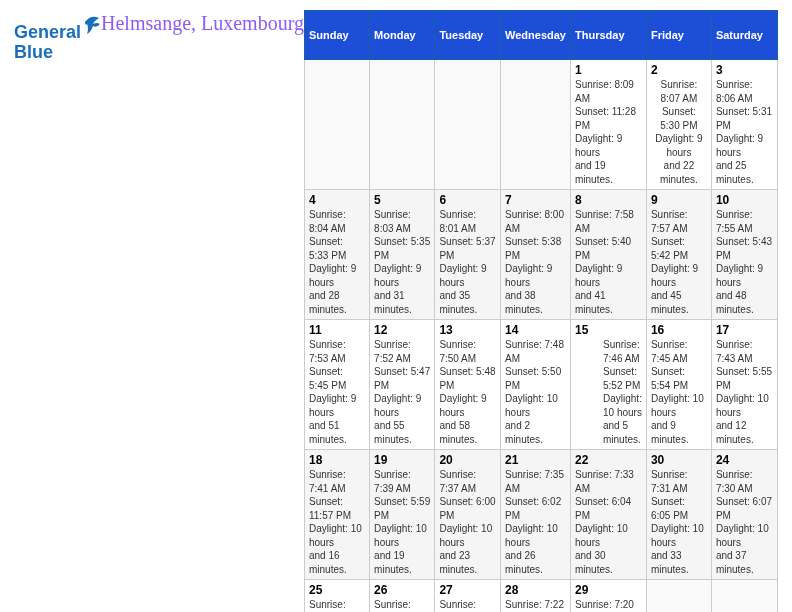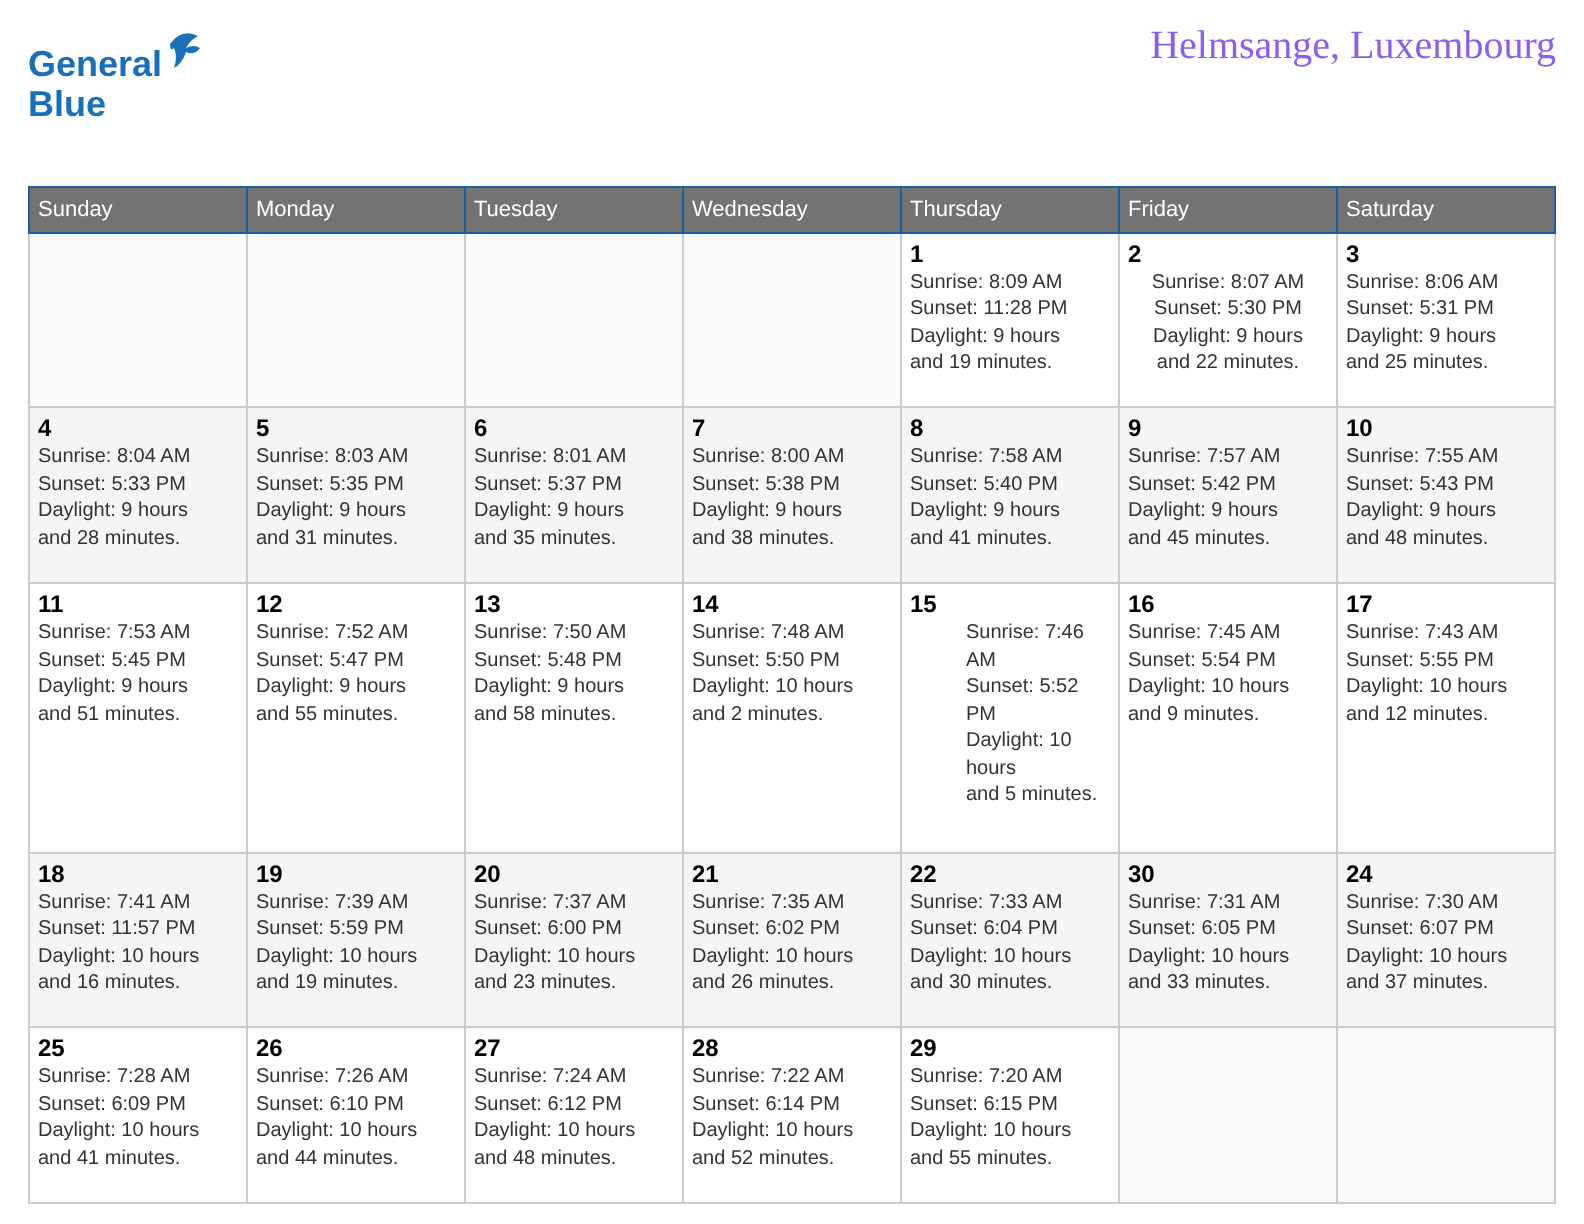--- a/index.html
+++ b/index.html
@@ -8,22 +8,20 @@
       height: 612px;
       font-family: Arial, Helvetica, sans-serif;
       background: #fff;
       overflow: hidden;
     }
     .page {
       width: 792px;
       height: 612px;
       padding: 10px 14px 10px 14px;
       display: flex;
-      flex-direction: column;
-      gap: 24px;
     }
     .header {
       display: flex;
       justify-content: space-between;
       align-items: flex-start;
       margin-bottom: 6px;
     }
     .logo {
       display: flex;
       align-items: center;
@@ -59,25 +57,25 @@
       margin-top: 2px;
       font-family: Liberation Serif, serif;
     }
     .calendar {
       width: 100%;
       border-collapse: collapse;
       flex: 1;
       font-size: 10.5px;
     }
     .calendar thead th {
-      background: #737373;
+      background: #1d4ed8;
       color: #fff;
-      padding: 5px 4px;
+      padding: 18px 4px;
       text-align: left;
-      font-weight: normal;
+      font-weight: bold;
       font-size: 11px;
       border: 1px solid #1a5fa0;
     }
     .calendar tbody td {
       border: 1px solid #ccc;
       padding: 3px 4px;
       vertical-align: top;
       width: calc(100%/7);
       background: #fff;
     }

